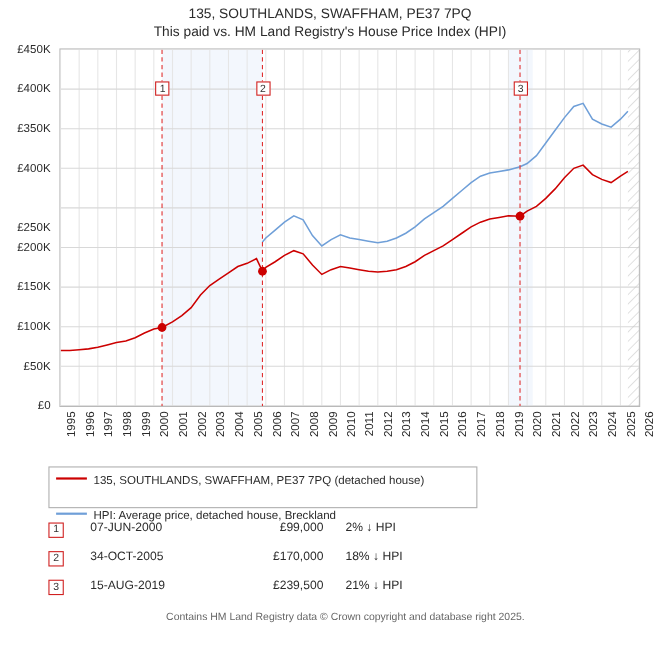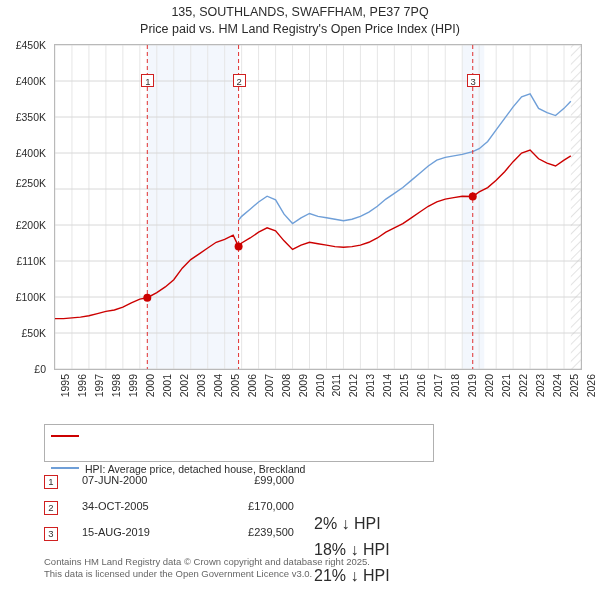--- a/index.html
+++ b/index.html
@@ -161,51 +161,51 @@
     top: 2px;
     width: 70px;
     text-align: right;
     font-size: 11px;
     color: #2b2b2b;
   }
   .event-delta {
     position: absolute;
     left: 270px;
     top: 2px;
-    font-size: 16px;
-    color: #2b2b2b;
-    margin-top: 41px;
+    font-size: 11px;
+    color: #2b2b2b;
   }
   .footer {
     position: absolute;
     left: 44px;
     top: 556px;
     width: 540px;
     font-size: 9.5px;
     color: #666666;
     line-height: 12px;
+    text-align: center;
   }
 </style>
 </head>
 <body>
 
 <div class="wrap">
 
   <div class="title-block">
     <div class="title-line">135, SOUTHLANDS, SWAFFHAM, PE37 7PQ</div>
-    <div class="title-line">Price paid vs. HM Land Registry's Open Price Index (HPI)</div>
+    <div class="title-line">This paid vs. HM Land Registry's House Price Index (HPI)</div>
   </div>
 
   <div class="ylabels" id="ylabels">
       <div class="ylabel" style="top: 325px;">£0</div>
       <div class="ylabel" style="top: 289px;">£50K</div>
       <div class="ylabel" style="top: 253px;">£100K</div>
-      <div class="ylabel" style="top: 217px;">£110K</div>
+      <div class="ylabel" style="top: 217px;">£150K</div>
       <div class="ylabel" style="top: 181px;">£200K</div>
-      <div class="ylabel" style="top: 139px;">£250K</div>
+      <div class="ylabel" style="top: 163px;">£250K</div>
       <div class="ylabel" style="top: 109px;">£400K</div>
       <div class="ylabel" style="top: 73px;">£350K</div>
       <div class="ylabel" style="top: 37px;">£400K</div>
       <div class="ylabel" style="top: 1px;">£450K</div>
     </div>
 
   <div class="chart-area">
     <div class="plot" id="plot">
       <svg id="svg" width="526" height="324" viewBox="0 0 526 324">
           <rect x="92.30451612903319" y="0" width="91.28645161290122" height="324" fill="#f3f7fd"></rect>
@@ -300,21 +300,21 @@
       <div class="xtick" style="left: 446.161px; top: 2px;">2021</div>
       <div class="xtick" style="left: 463.129px; top: 2px;">2022</div>
       <div class="xtick" style="left: 480.097px; top: 2px;">2023</div>
       <div class="xtick" style="left: 497.065px; top: 2px;">2024</div>
       <div class="xtick" style="left: 514.032px; top: 2px;">2025</div>
       <div class="xtick" style="left: 531px; top: 2px;">2026</div>
     </div>
 
   <div class="legend">
     <div class="legend-row" style="top:4px;">
-      <span class="legend-swatch"></span>
+      <span class="legend-swatch"></span><span>135, SOUTHLANDS, SWAFFHAM, PE37 7PQ (detached house)</span>
     </div>
     <div class="legend-row" style="top:20px;margin-top:16px;">
       <span class="legend-swatch blue"></span><span>HPI: Average price, detached house, Breckland</span>
     </div>
   </div>
 
   <div class="events">
     <div class="event-row">
       <div class="event-num">1</div>
       <div class="event-date">07-JUN-2000</div>
@@ -330,16 +330,15 @@
     <div class="event-row">
       <div class="event-num">3</div>
       <div class="event-date">15-AUG-2019</div>
       <div class="event-price">£239,500</div>
       <div class="event-delta">21% ↓ HPI</div>
     </div>
   </div>
 
   <div class="footer">
     <div>Contains HM Land Registry data © Crown copyright and database right 2025.</div>
-    <div>This data is licensed under the Open Government Licence v3.0.</div>
   </div>
 
 </div>
 
 </body></html>

